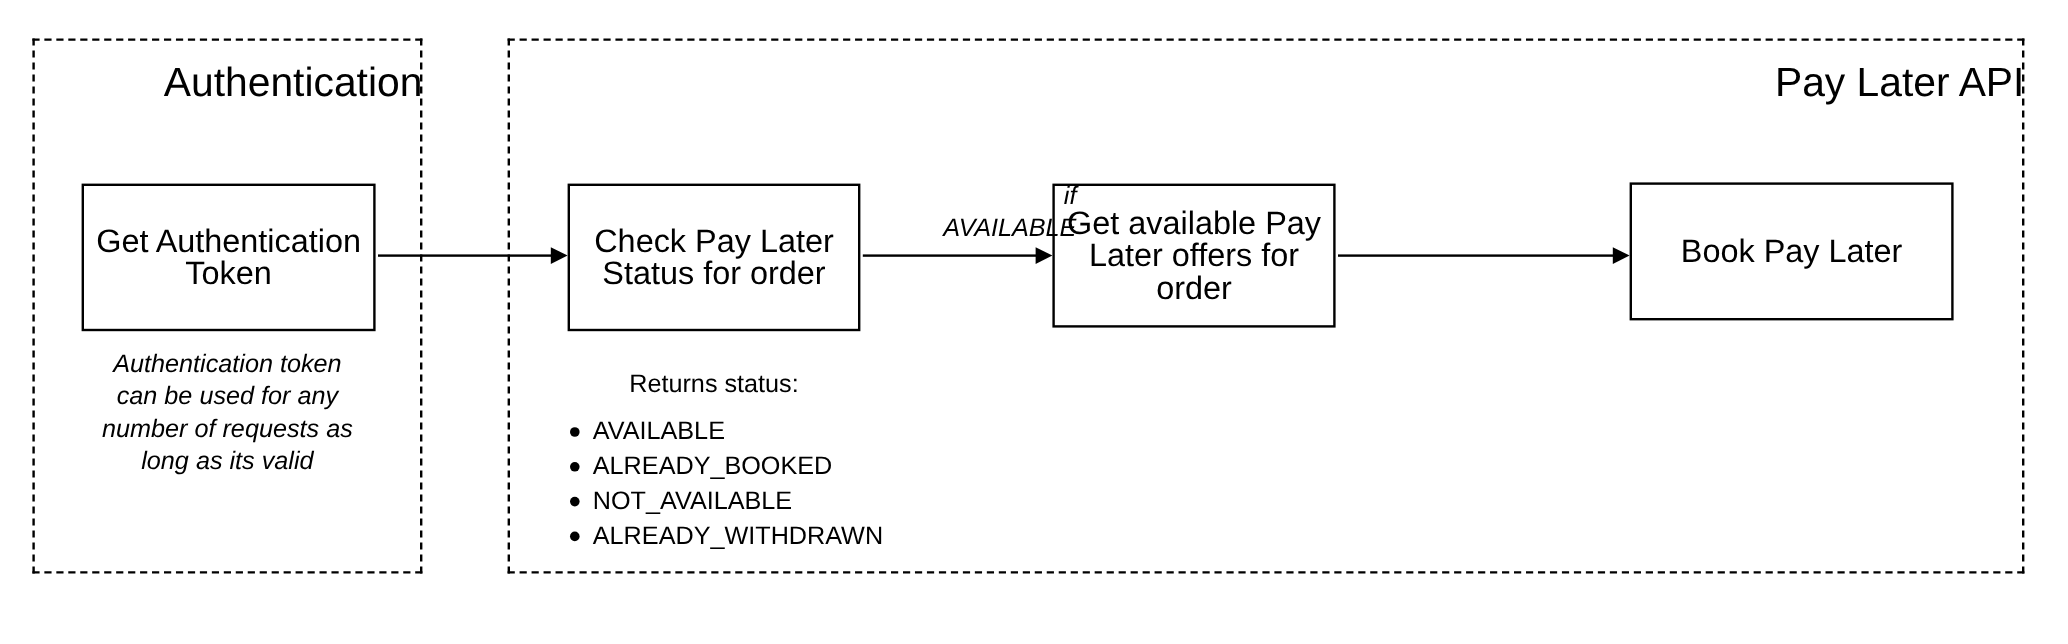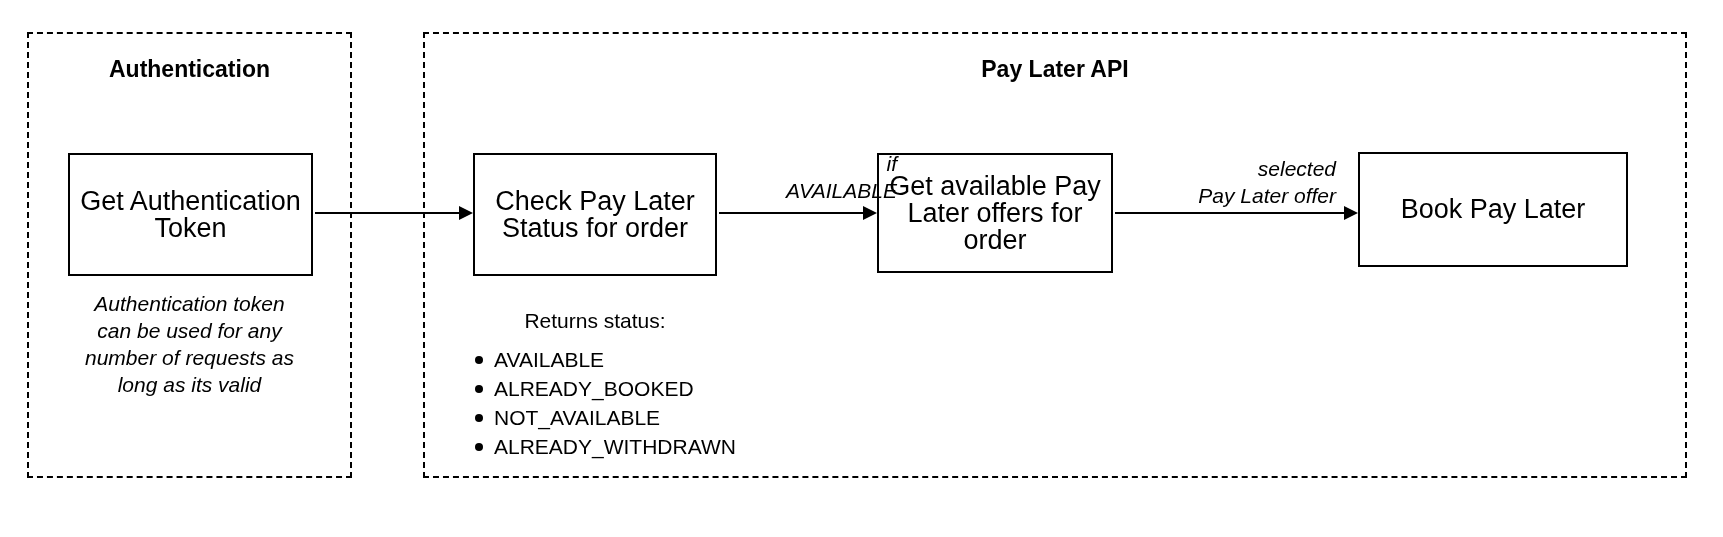--- a/index.html
+++ b/index.html
@@ -23,24 +23,24 @@
     position: absolute;
     border: 2px dashed #000000;
     background: transparent;
   }
   .auth-container      { left: 27px;  top: 32px; width: 325px;  height: 446px; }
   .paylater-container  { left: 423px; top: 32px; width: 1264px; height: 446px; }
 
   
   .section-title {
     position: absolute;
-    font-weight: bold;
-    font-size: 23px;
+    font-weight: normal;
+    font-size: 34px;
     line-height: 32px;
-    text-align: center;
+    text-align: right;
   }
   .auth-title     { left: 27px;  top: 53px; width: 325px; }
   .paylater-title { left: 423px; top: 53px; width: 1264px; }
 
   
   .node {
     position: absolute;
     border: 2px solid #000000;
     background: #ffffff;
     display: flex;
@@ -171,22 +171,20 @@
     <span class="shaft"></span>
     <span class="head"></span>
   </div>
   <div class="arrow arrow-3">
     <span class="shaft"></span>
     <span class="head"></span>
   </div>
 
   <div class="arrow-label label-if">if
 AVAILABLE</div>
-  <div class="arrow-label label-selected">selected
-Pay Later offer</div>
 
   <div class="returns-label">Returns status:</div>
   <ul class="status-list">
     <li>
       <span class="dot"></span>
       <span>AVAILABLE</span>
     </li>
     <li>
       <span class="dot"></span>
       <span>ALREADY_BOOKED</span>

